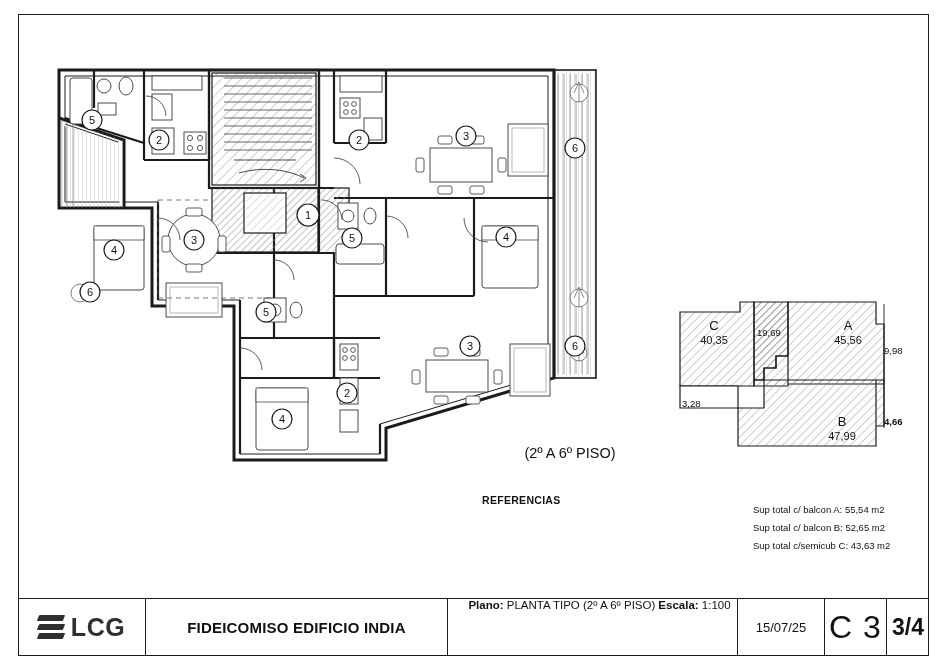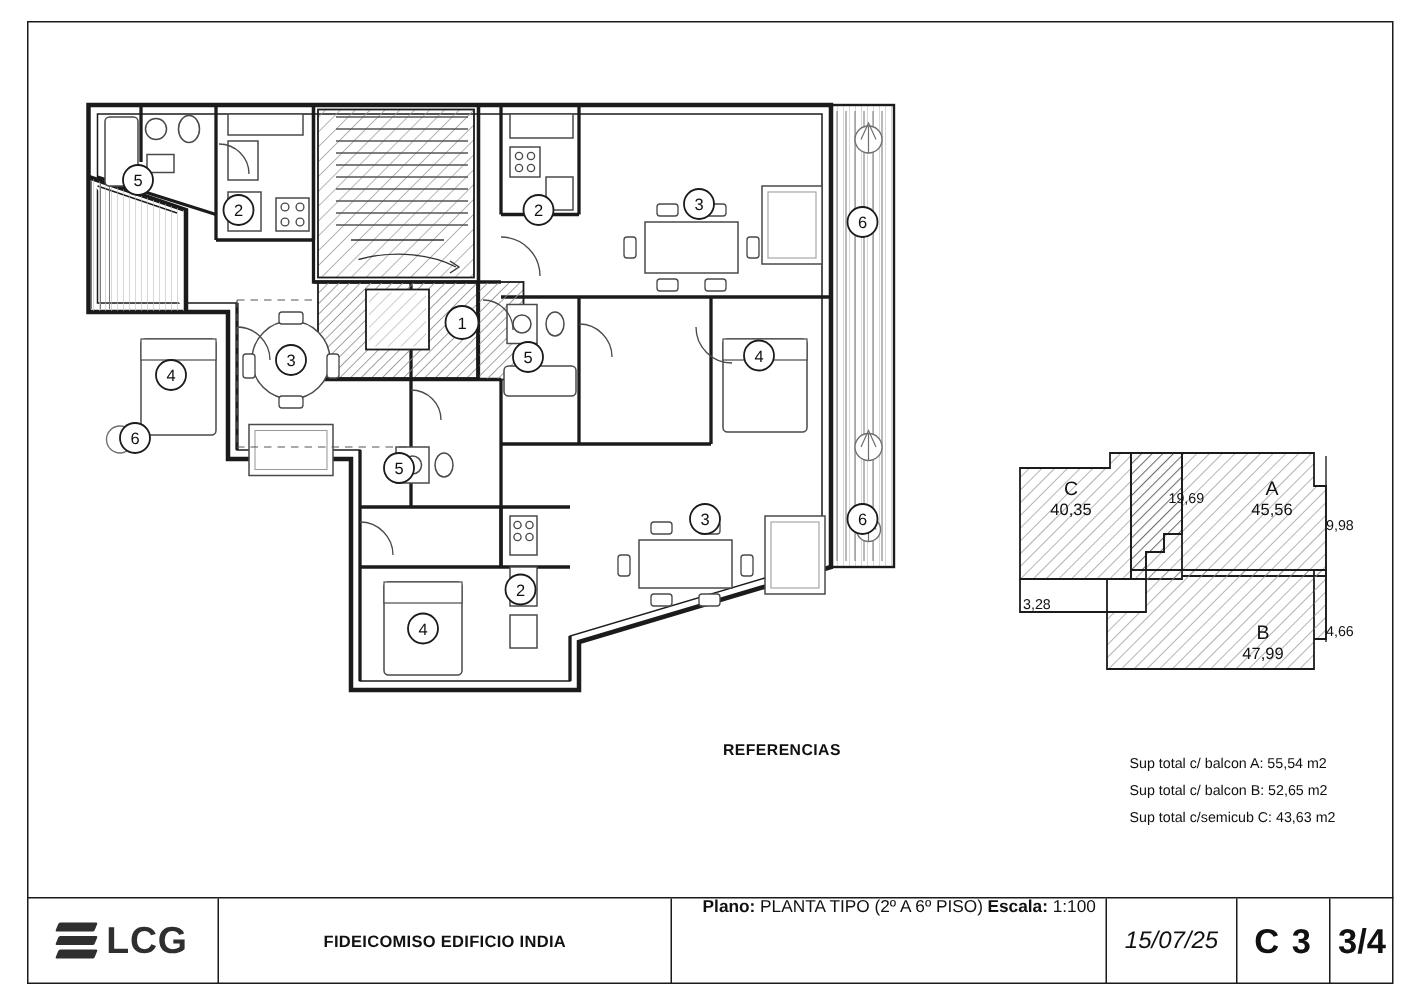--- a/index.html
+++ b/index.html
@@ -73,45 +73,44 @@
   .logo-mark span:nth-child(3) { top: 18px; }
   .logo-text {
     font-size: 25px;
     font-weight: bold;
     letter-spacing: 0.5px;
     color: #2f2f2f;
   }
   .tb-owner {
     width: 302px;
     justify-content: center;
-    font-size: 11px;
+    font-size: 15px;
     font-weight: bold;
     letter-spacing: 0.2px;
   }
   .tb-plan {
     width: 290px;
     padding-left: 14px;
     flex-direction: row;
     align-items: flex-start;
     justify-content: center;
     font-size: 11.5px;
     gap: 3px;
   }
   .tb-plan b { font-weight: bold; }
   .tb-date {
     width: 87px;
     justify-content: center;
-    font-size: 16px;
-    font-style: italic;
+    font-size: 13px;
   }
   .tb-code {
     width: 62px;
     justify-content: center;
-    font-size: 23px;
-    font-weight: bold;
+    font-size: 32px;
+    font-weight: normal;
     letter-spacing: 1px;
   }
   .tb-sheet {
     width: 42px;
     justify-content: center;
     font-size: 23px;
     font-weight: bold;
     border-right: none;
   }
   
@@ -464,20 +463,21 @@
         <text x="313" y="349" fill="#111">2</text>
       </g>
       <g>
         <circle cx="248" cy="371" r="10" fill="#fff" stroke="#1b1b1b" stroke-width="1.2"></circle>
         <text x="248" y="375" fill="#111">4</text>
       </g>
     </g>
   </svg>
 
   <div class="plant-title">
+    <div>(2º A 6º PISO)</div>
   </div>
 
   <div class="refs">
     <div class="refs-title">REFERENCIAS</div>
   </div>
 
   <svg id="units" viewBox="0 0 250 185">
     <defs>
       <pattern id="hatchU" width="6" height="6" patternUnits="userSpaceOnUse" patternTransform="rotate(45)">
         <line x1="0" y1="0" x2="0" y2="6" stroke="#8d8d8d" stroke-width="0.9"></line>
@@ -509,23 +509,23 @@
     <div>40,35</div>
   </div>
   <div class="u-label" style="left:818px; top:318px; width:60px;">
     <div class="big">A</div>
     <div>45,56</div>
   </div>
   <div class="u-label" style="left:812px; top:414px; width:60px;">
     <div class="big">B</div>
     <div>47,99</div>
   </div>
-  <div class="dim" style="left:779px; top:327px;">19,69</div>
+  <div class="dim" style="left:757px; top:327px;">19,69</div>
   <div class="dim" style="left:884px; top:345px;">9,98</div>
-  <div class="dim" style="left:884px; top:416px;">4,66</div>
+  <div class="dim" style="left:884px; top:416px;font-weight:bold;">4,66</div>
   <div class="dim" style="left:682px; top:398px;">3,28</div>
 
   <div class="areas-notes">
     <div>Sup total c/ balcon A:  55,54 m2</div>
     <div>Sup total c/ balcon B:  52,65 m2</div>
     <div>Sup total c/semicub C:  43,63 m2</div>
   </div>
 
   <div class="titleblock">
     <div class="tb-cell tb-logo">

